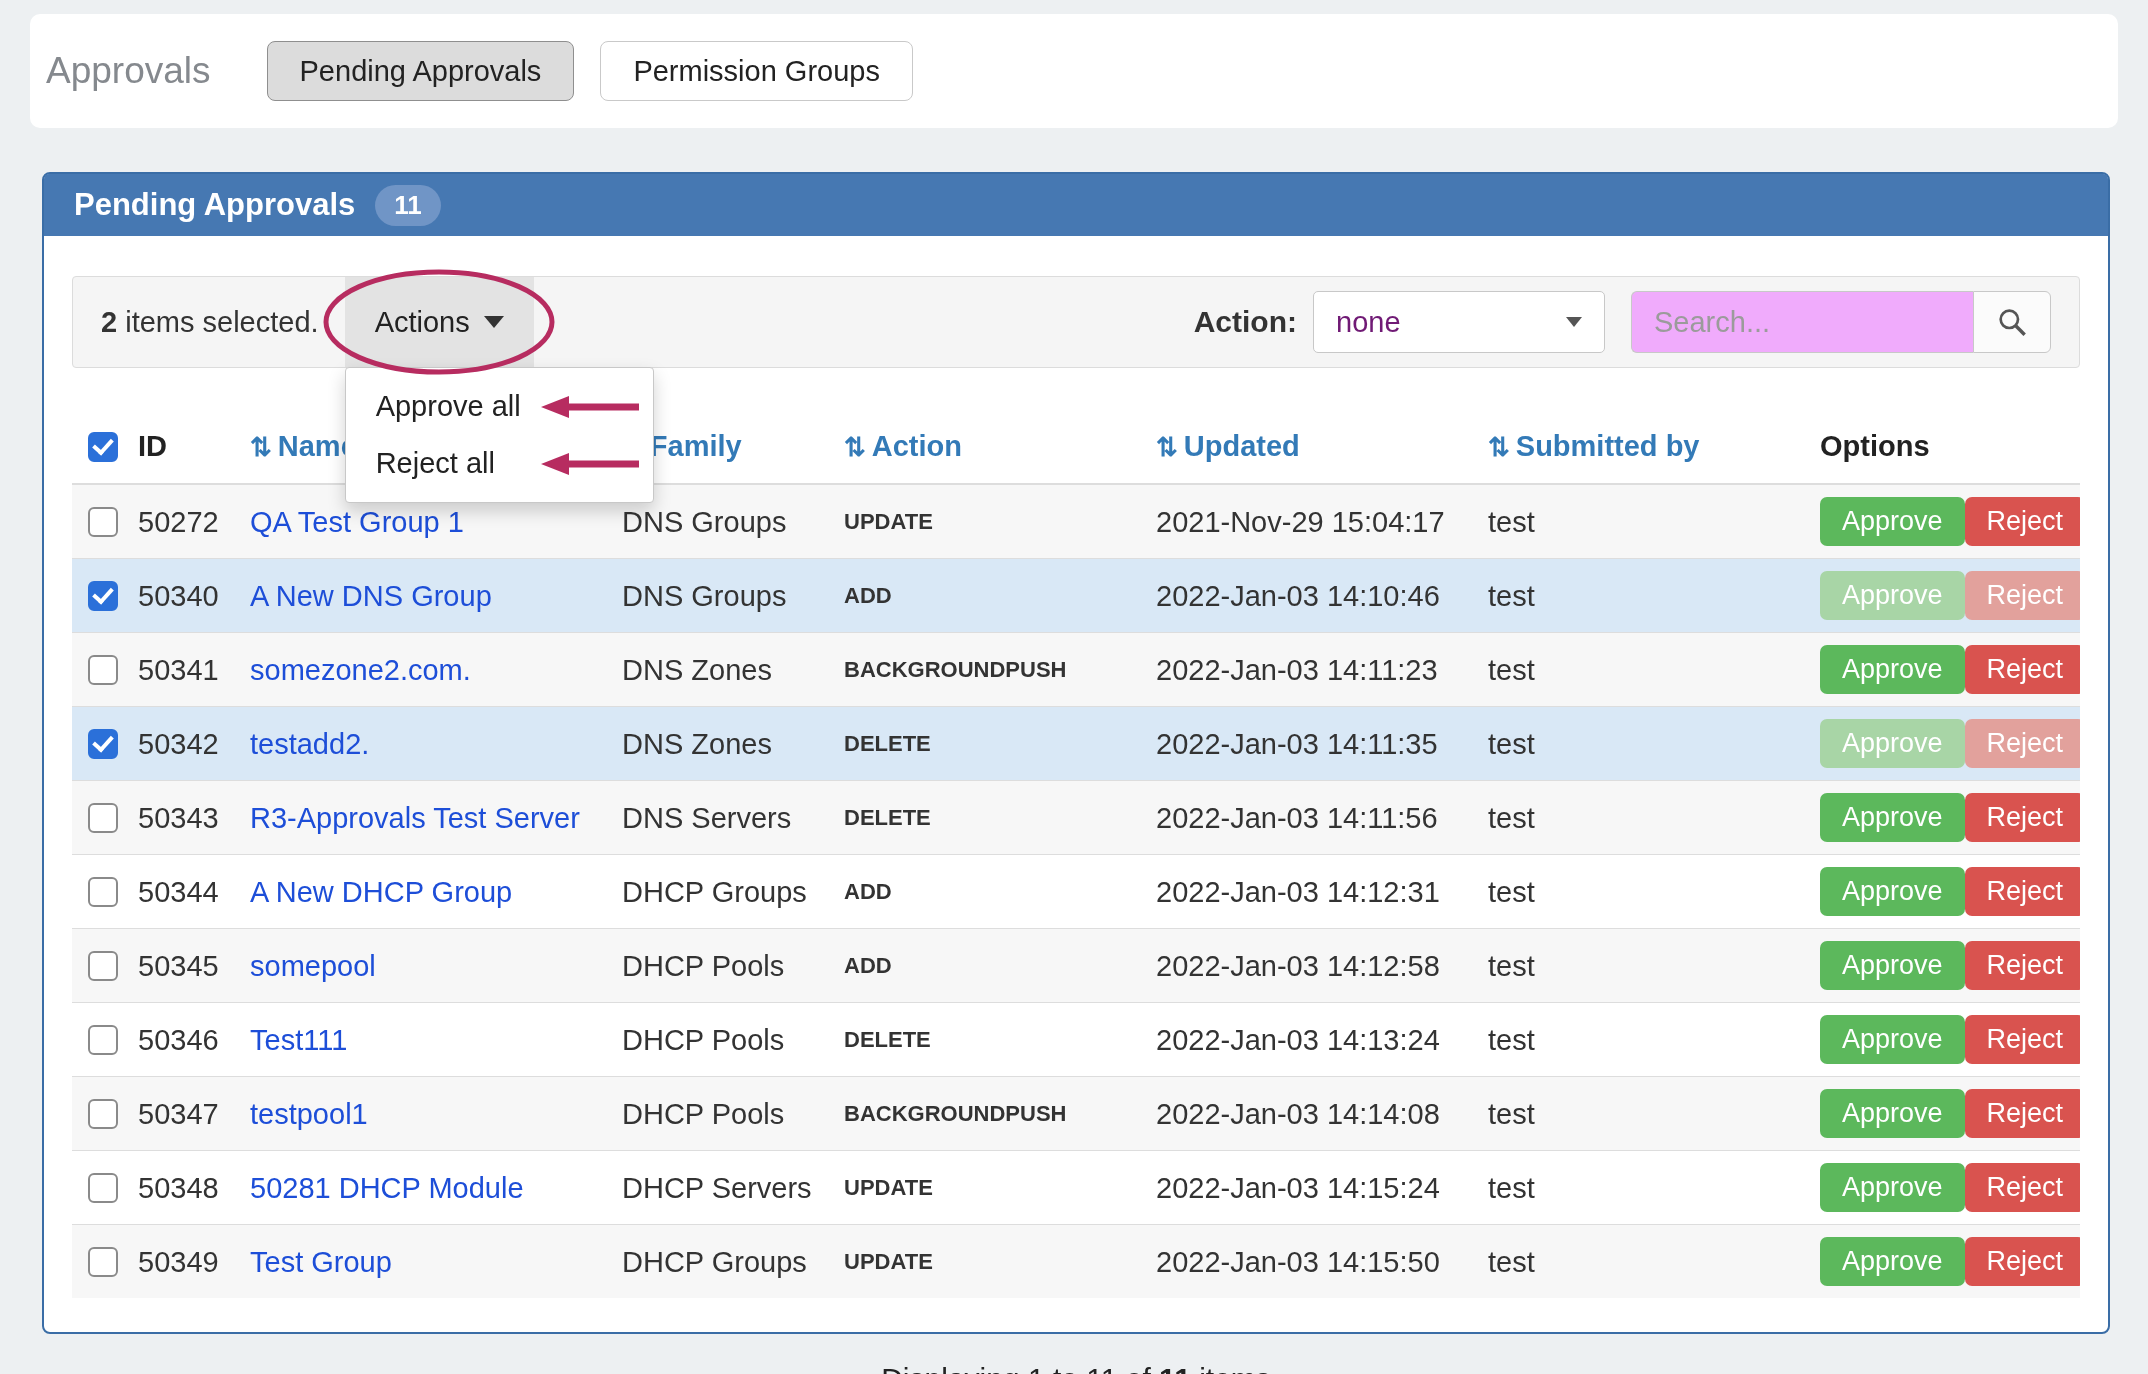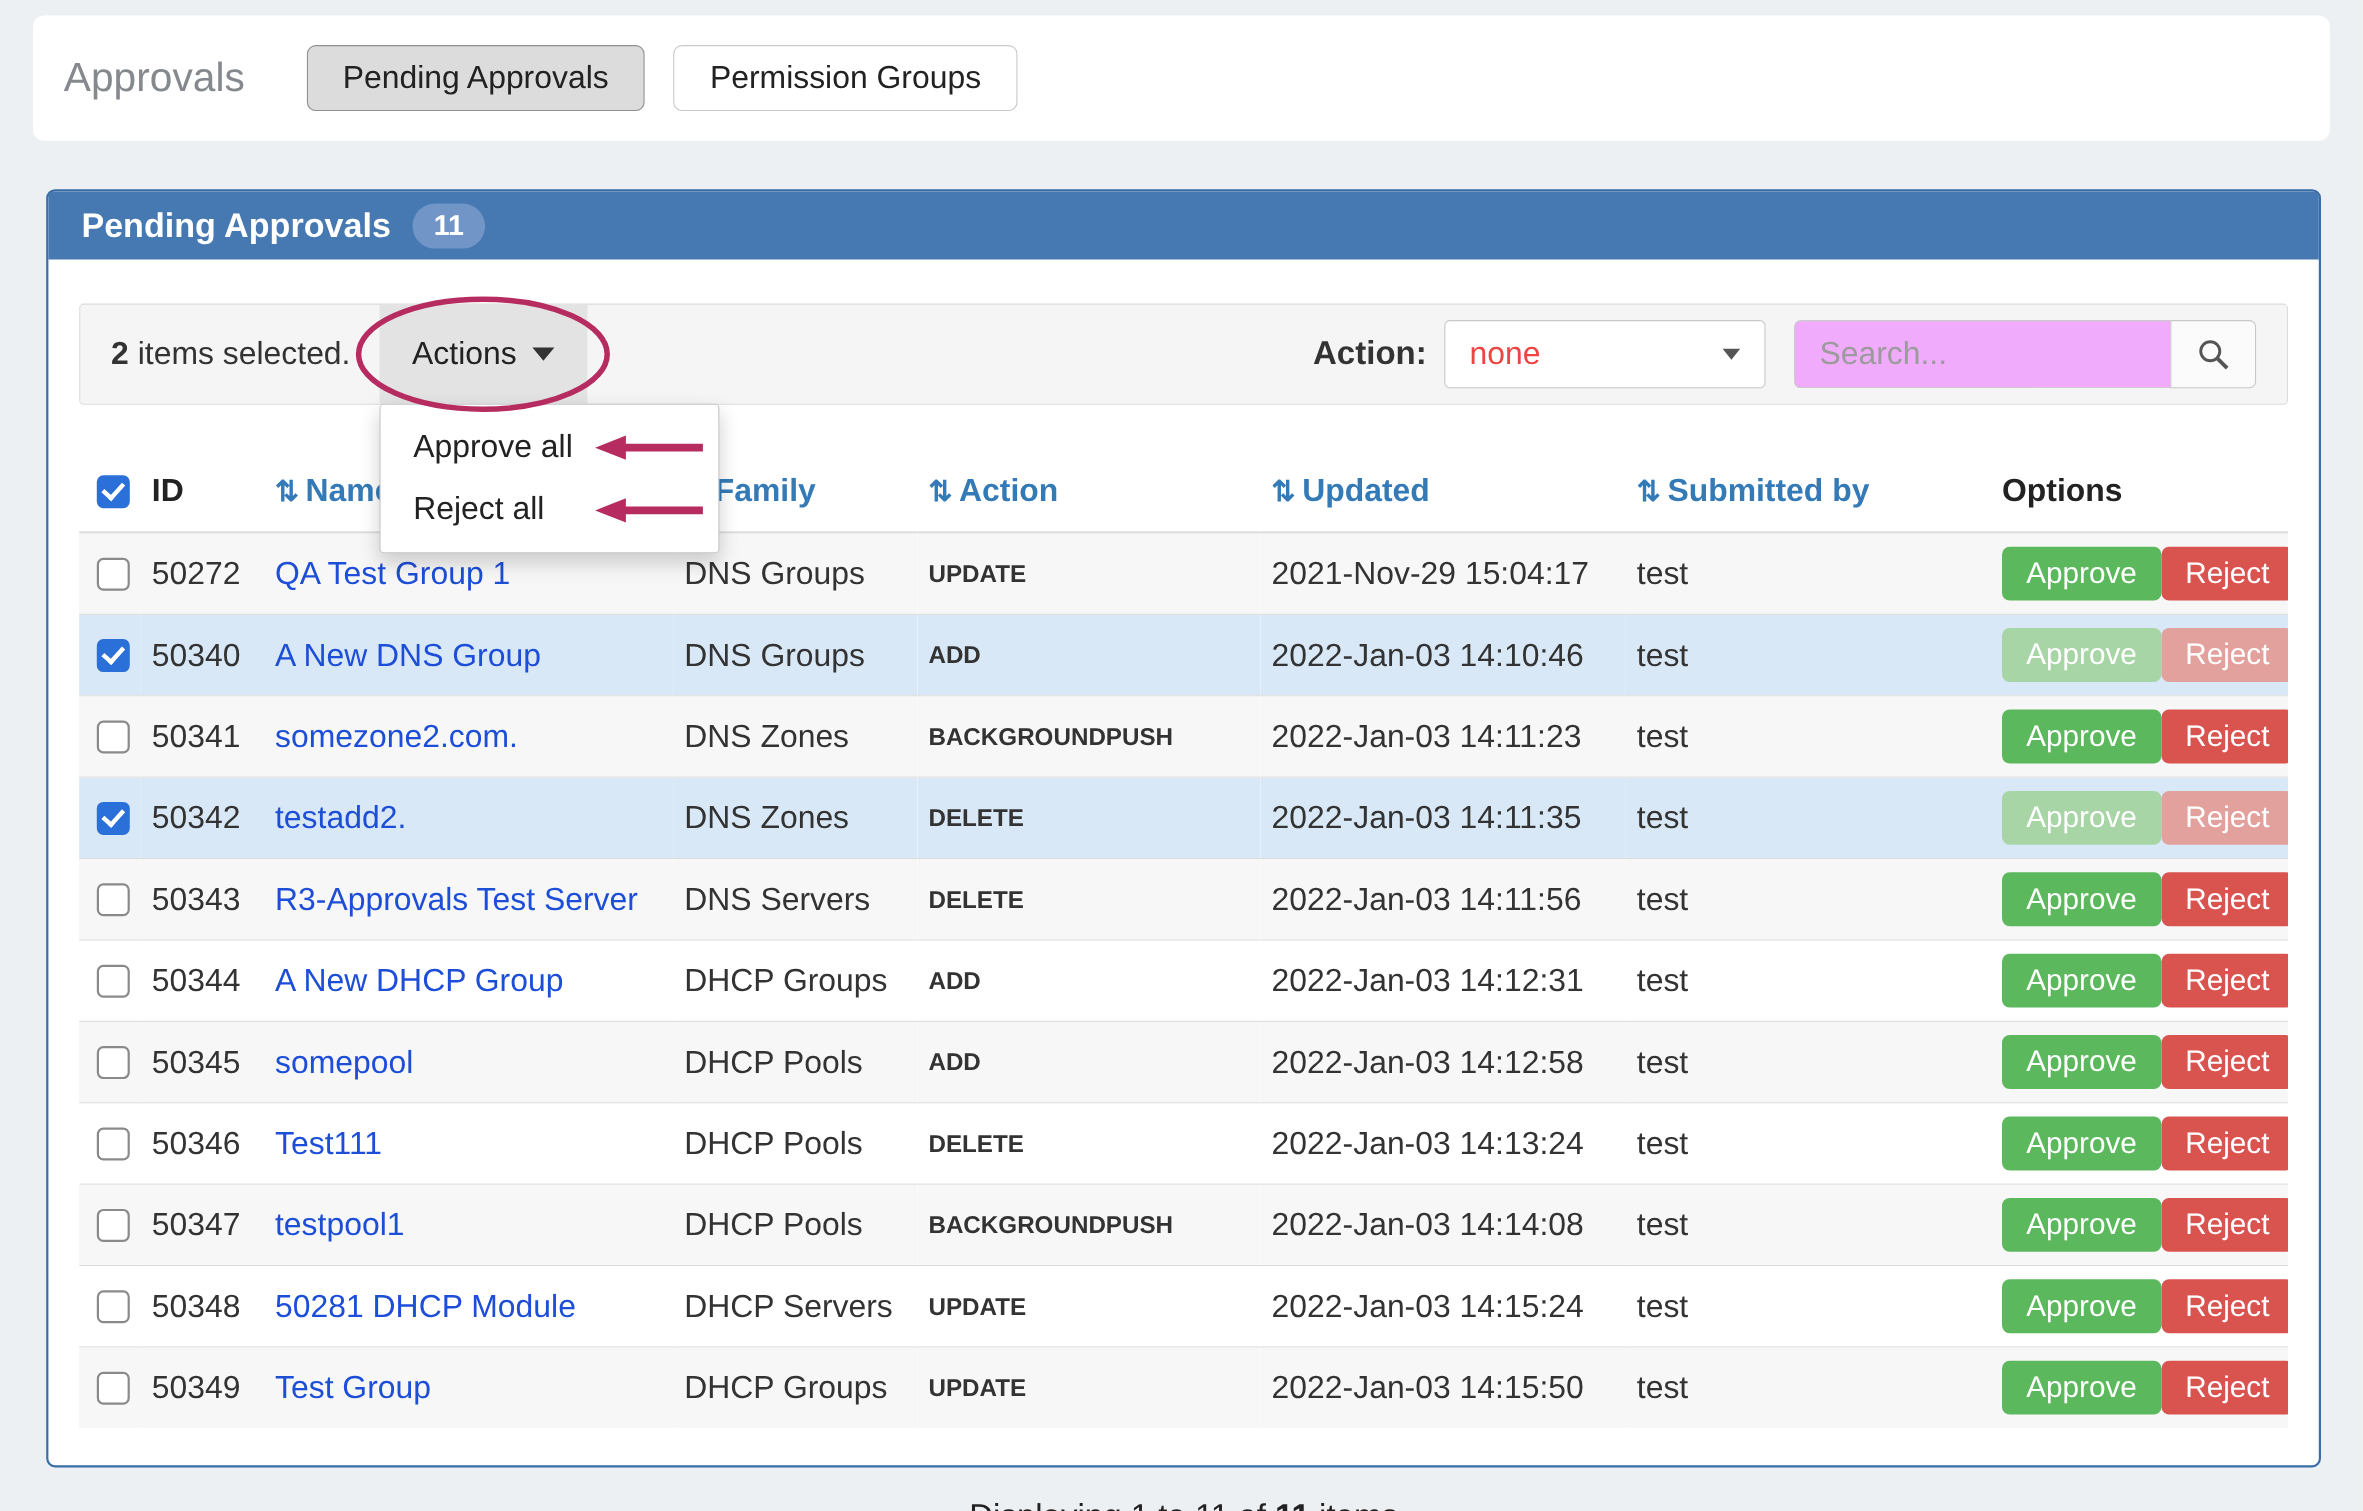--- a/index.html
+++ b/index.html
@@ -9,21 +9,21 @@
     font-family:"Liberation Sans", sans-serif;
     color:#333;
     position:relative;
     overflow:hidden;
   }
 
   
   .top-card {
     position:absolute; left:30px; top:14px; right:30px; height:114px;
     background:#fff; border-radius:10px;
-    display:flex; align-items:center; padding:0 28px;
+    display:flex; align-items:center; padding:0 16px;
   }
   .page-title { font-size:37px; color:#85898e; margin-right:56px; }
   .tab {
     font-size:29px; color:#222; background:#fff;
     border:1px solid #c9c9c9; border-radius:8px;
     padding:0 32px; height:60px; display:flex; align-items:center;
     margin-right:26px; cursor:pointer; font-family:inherit;
   }
   .tab.active { background:#dcdcdc; border-color:#8f8f8f; }
 
@@ -75,21 +75,21 @@
   .arrow-annotation {
     position:absolute; right:10px; top:50%; transform:translateY(-50%);
     pointer-events:none;
   }
   .spacer { flex:1; }
   .action-filter-label { font-weight:bold; align-self:center; margin-right:16px; font-size:30px; }
   .select-box {
     align-self:center; width:292px; height:62px; background:#fff;
     border:1px solid #c8c8c8; border-radius:5px; padding:0 22px;
     display:flex; align-items:center; justify-content:space-between;
-    font-size:29px; color:#ef4444; cursor:pointer;
+    font-size:29px; color:#701a75; cursor:pointer;
   }
   .select-caret {
     width:0; height:0; border-left:8px solid transparent;
     border-right:8px solid transparent; border-top:10px solid #555;
   }
   .search-group { display:flex; align-self:center; margin-left:26px; margin-right:28px; }
   .search-input {
     width:342px; height:62px; border:1px solid #c8c8c8; border-right:none;
     border-radius:6px 0 0 6px; padding:0 22px; font-size:29px; color:#444;
     font-family:inherit; outline:none; background:#f0abfc;

